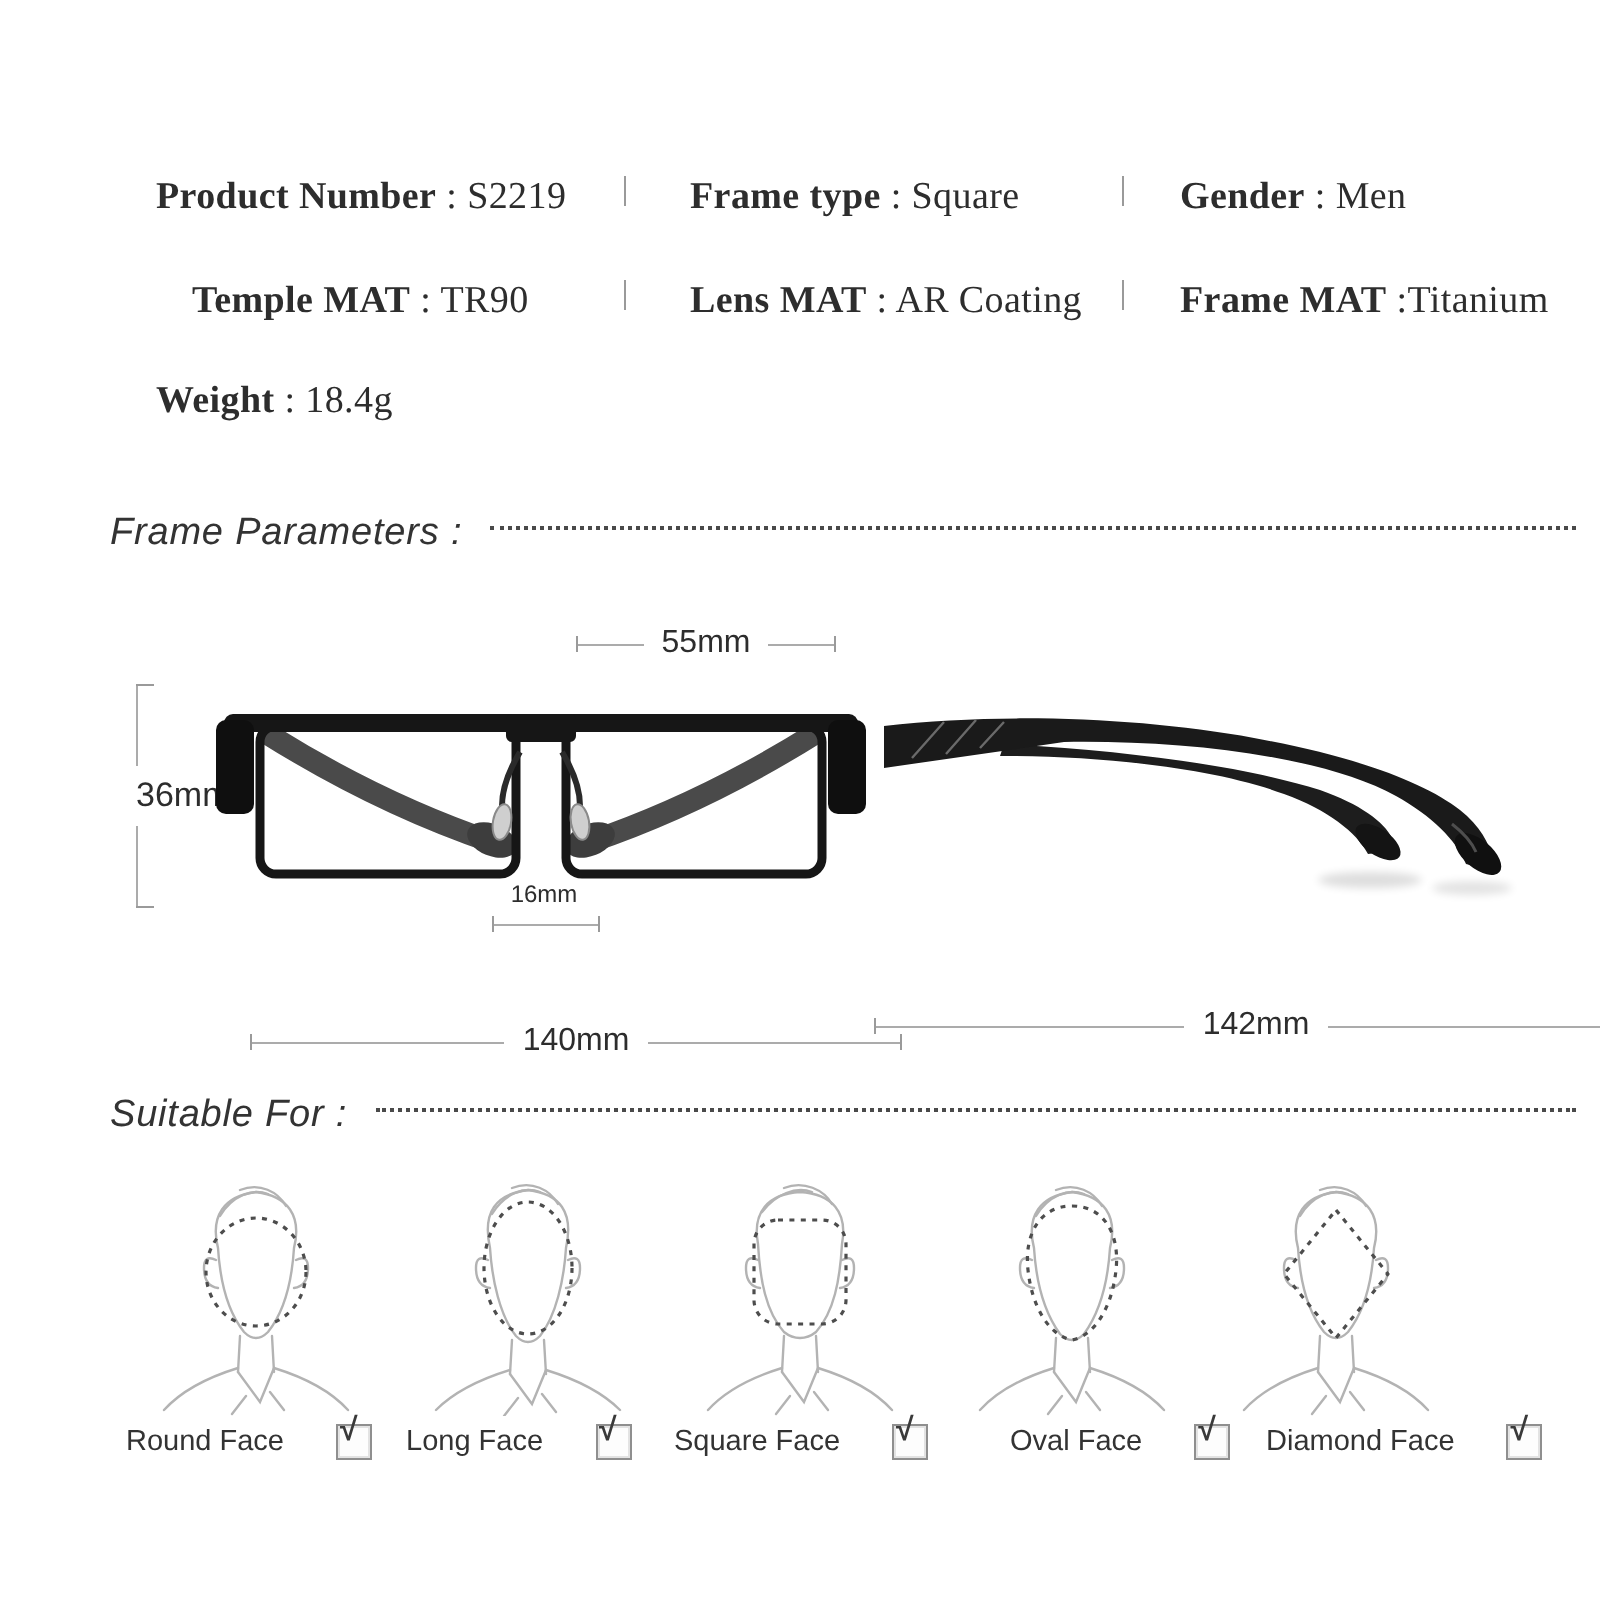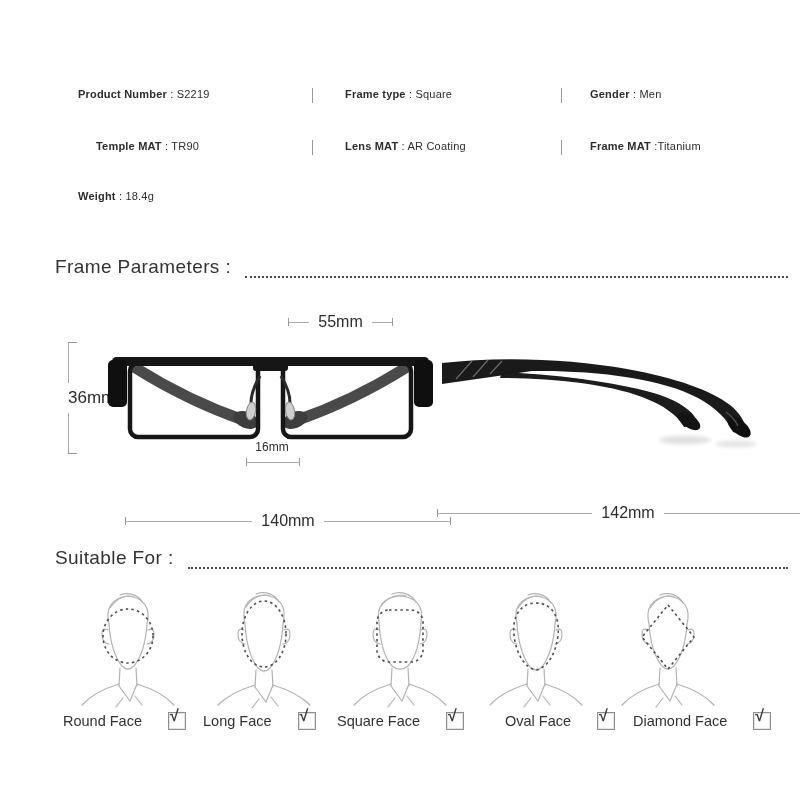--- a/index.html
+++ b/index.html
@@ -1,25 +1,25 @@
 <!DOCTYPE html>
 <html><head>
 <meta charset="utf-8">
 <style>
   html,body{margin:0;padding:0;background:#fff;}
   #page{position:relative;width:800px;height:800px;background:#ffffff;overflow:hidden;
         font-family:"Liberation Sans","DejaVu Sans",sans-serif;color:#2d2d2d;}
 
   
-  .spec-cell{position:absolute;font-size:11px;white-space:nowrap;letter-spacing:.2px;}
+  .spec-cell{position:absolute;font-size:19px;white-space:nowrap;letter-spacing:.2px;font-family:Liberation Serif, serif;}
   .spec-cell b{font-weight:700;}
   .vdiv{position:absolute;width:1px;height:15px;background:#9a9a9a;}
 
   
-  .sect{position:absolute;left:55px;right:12px;display:flex;align-items:flex-end;}
+  .sect{position:absolute;left:55px;right:12px;display:flex;align-items:flex-start;font-style:italic;}
   .sect .title{font-size:19px;letter-spacing:.4px;white-space:nowrap;color:#333;}
   .sect .dots{flex:1;border-top:2px dotted #4a4a4a;margin:7px 0 0 14px;}
 
   
   .measure-h{position:absolute;display:flex;align-items:center;}
   .measure-h .tick{width:1px;height:8px;background:#9a9a9a;}
   .measure-h .seg{flex:1;height:1px;background:#ababab;}
   .measure-h .mlabel{padding:0 9px;font-size:16px;color:#2d2d2d;white-space:nowrap;}
   .measure-v{position:absolute;display:flex;flex-direction:column;align-items:flex-start;}
   .measure-v .tick{height:1px;width:9px;background:#9a9a9a;}
@@ -52,21 +52,21 @@
   <div class="vdiv" style="left:312px;top:140px"></div>
   <div class="vdiv" style="left:561px;top:140px"></div>
 
   <div class="spec-cell" style="left:78px;top:190px"><b>Weight</b><span> : </span><span>18.4g</span></div>
 
   <div class="sect" style="top:256px">
     <span class="title">Frame Parameters :</span>
     <span class="dots"></span>
   </div>
 
-  <div class="measure-h" style="left:288px;top:313px;width:105px">
+  <div class="measure-h" style="left:288px;top:313px;width:130px">
     <span class="tick"></span>
       <span class="seg"></span>
     <span class="mlabel">55mm</span>
     <span class="seg"></span>
       <span class="tick"></span>
   </div>
 
   <div class="measure-v" style="left:68px;top:342px;width:46px;height:112px">
     <span class="tick"></span>
       <span class="seg"></span>

